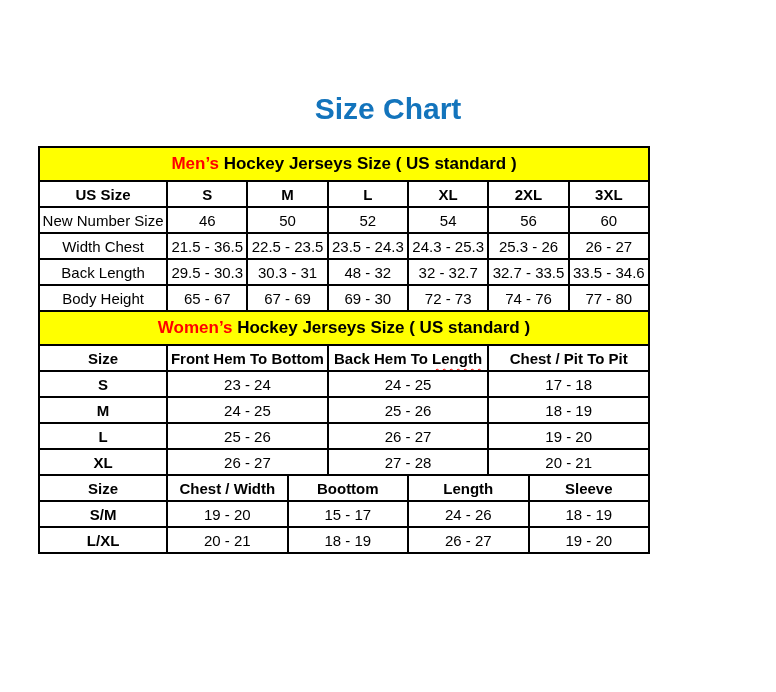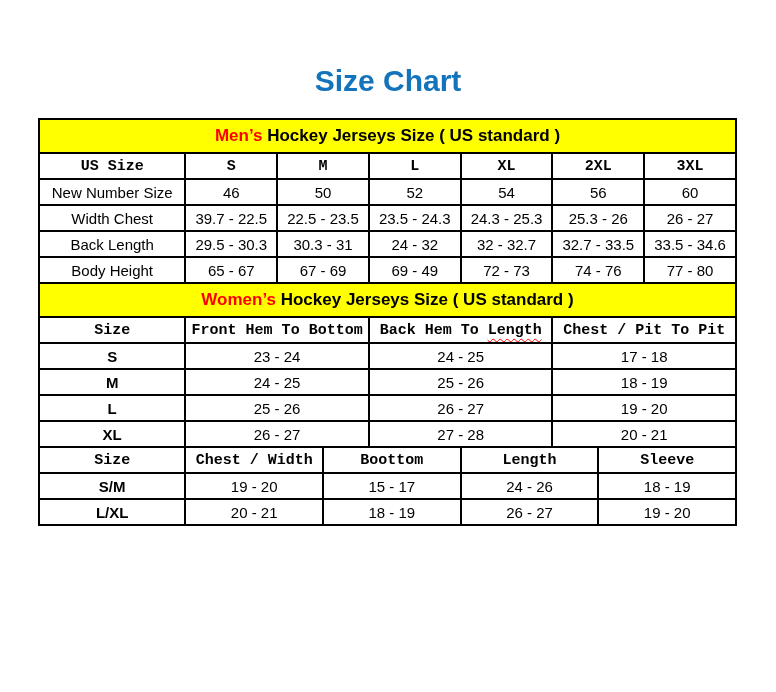--- a/index.html
+++ b/index.html
@@ -11,31 +11,31 @@
   * { box-sizing: border-box; }
   html, body {
     margin: 0; padding: 0;
     background: #FFFFFF;
     width: 776px; height: 692px;
     overflow: hidden;
     font-family: "Liberation Sans", "DejaVu Sans", sans-serif;
   }
   h1.page-title {
     margin: 0;
-    padding-top: 64px;
+    padding-top: 92px;
     font-size: 30px;
     line-height: 34px;
     font-weight: 700;
     text-align: center;
     color: var(--title_blue);
     letter-spacing: 0px;
   }
   .tables {
     margin: 20px 0 4px 38px;
-    width: 699px;
+    width: 612px;
   }
   table.size-table {
     border-collapse: collapse;
     width: 100%;
     table-layout: fixed;
   }
   table.size-table + table.size-table { margin-top: -2px; }
   table.size-table th, table.size-table td {
     border: 2px solid var(--border_black);
     text-align: center;
@@ -50,21 +50,20 @@
     background: var(--banner_yellow);
     font-size: 17px;
     font-weight: 700;
   }
   th.banner .red { color: var(--accent_red); }
   th.colhead {
     height: 26px;
     font-size: 15px;
     font-weight: 700;
     background: #fff;
-    font-family: Liberation Mono, monospace;
   }
   td {
     height: 26px;
     font-size: 15px;
     font-weight: 400;
     background: #fff;
   }
   
   table[data-table-index="1"] td.rowlabel,
   table[data-table-index="2"] td.rowlabel { font-weight: 700; }
@@ -111,41 +110,41 @@
             <td class="rowlabel">New Number Size</td>
             <td class="val">46</td>
             <td class="val">50</td>
             <td class="val">52</td>
             <td class="val">54</td>
             <td class="val">56</td>
             <td class="val">60</td>
           </tr>
           <tr>
             <td class="rowlabel">Width Chest</td>
-            <td class="val">39.7 - 22.5</td>
+            <td class="val">21.5 - 36.5</td>
             <td class="val">22.5 - 23.5</td>
             <td class="val">23.5 - 24.3</td>
             <td class="val">24.3 - 25.3</td>
             <td class="val">25.3 - 26</td>
             <td class="val">26 - 27</td>
           </tr>
           <tr>
             <td class="rowlabel">Back Length</td>
             <td class="val">29.5 - 30.3</td>
             <td class="val">30.3 - 31</td>
-            <td class="val">24 - 32</td>
+            <td class="val">48 - 32</td>
             <td class="val">32 - 32.7</td>
             <td class="val">32.7 - 33.5</td>
             <td class="val">33.5 - 34.6</td>
           </tr>
           <tr>
             <td class="rowlabel">Body Height</td>
             <td class="val">65 - 67</td>
             <td class="val">67 - 69</td>
-            <td class="val">69 - 49</td>
+            <td class="val">69 - 30</td>
             <td class="val">72 - 73</td>
             <td class="val">74 - 76</td>
             <td class="val">77 - 80</td>
           </tr>
         </tbody>
       </table>
     <table class="size-table" data-table-index="1">
         <colgroup>
           <col style="width: 21%;">
           <col style="width: 26.3333%;">

